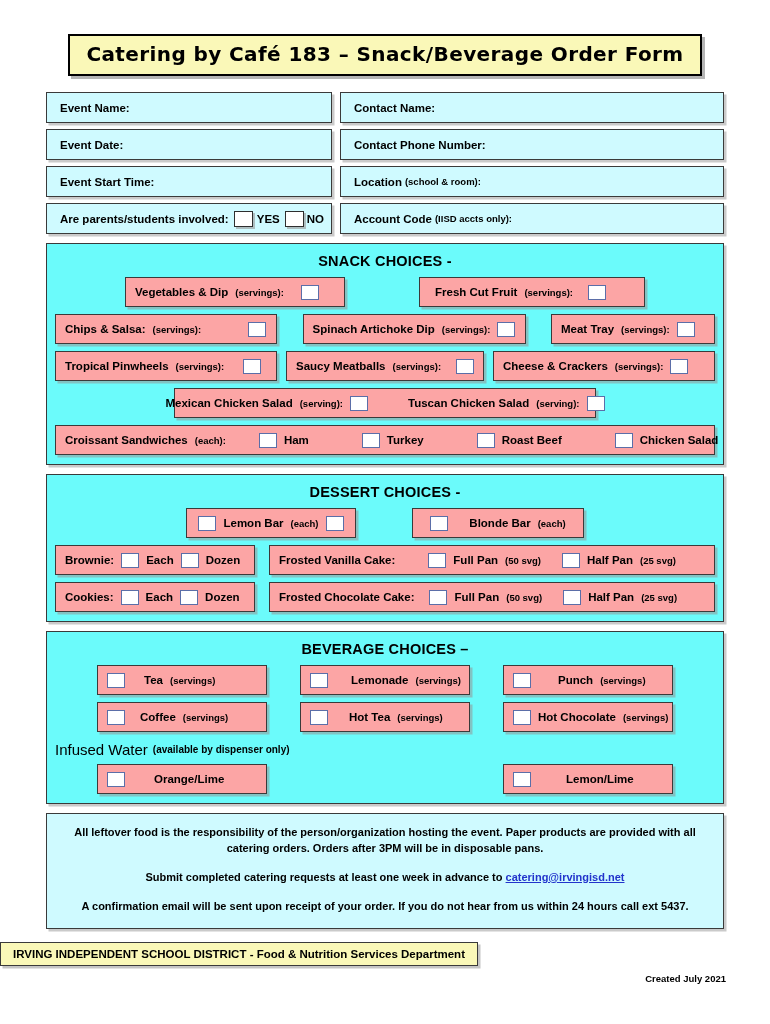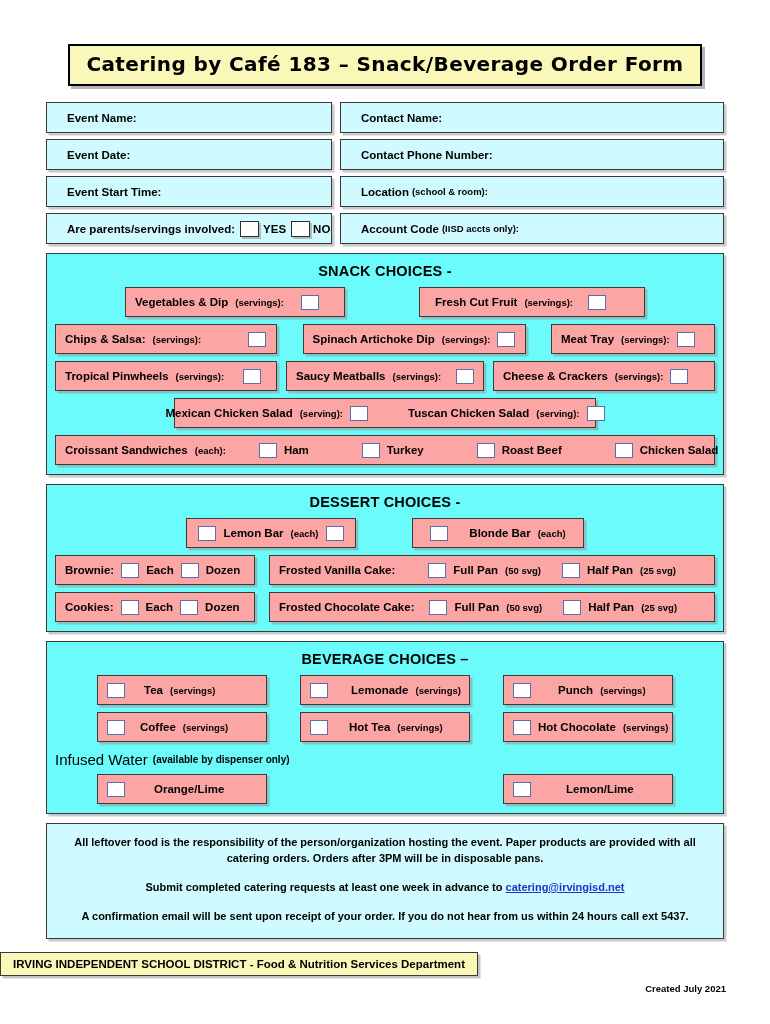--- a/index.html
+++ b/index.html
@@ -7,21 +7,21 @@
   body {
     width: 770px; height: 1024px;
     background: #ffffff;
     font-family: "Liberation Sans", sans-serif;
     color: #000000;
     overflow: hidden;
   }
   .page { position: relative; width: 770px; height: 1024px; padding: 0; }
 
   
-  .title-wrap { display:flex; justify-content:center; margin-top: 44px; }
+  .title-wrap { display:flex; justify-content:center; margin-top: 34px; }
   .title-box {
     background: #FAF8B8;
     border: 2px solid #000;
     box-shadow: 3px 3px 0 rgba(120,120,120,.55);
     padding: 6px 16px 8px 16px;
     font-family: "DejaVu Sans", sans-serif;
     font-weight: 700;
     font-size: 20px;
     letter-spacing: .4px;
     white-space: nowrap;
@@ -35,21 +35,21 @@
     grid-template-columns: 286px 1fr;
     gap: 6px 8px;
   }
   .info-cell {
     background: #CFFAFF;
     border: 1.6px solid #3a3a3a;
     box-shadow: 2.5px 2.5px 0 rgba(150,150,150,.5);
     height: 31px;
     display: flex;
     align-items: center;
-    padding-left: 20px;
+    padding-left: 13px;
     font-size: 11.5px;
     font-weight: 700;
     white-space: nowrap;
   }
   .note-sm { font-size: 9.5px; font-weight:700; margin-left:3px; }
 
   
   .cb {
     display:inline-block;
     width: 18px; height: 15px;
@@ -165,21 +165,21 @@
 
     <div class="info-cell">
       <span>Event Start Time:</span>
     </div>
     <div class="info-cell">
       <span>Location</span>
       <span class="note-sm">(school &amp; room):</span>
     </div>
 
     <div class="info-cell">
-      <span>Are parents/servings involved:</span>
+      <span>Are parents/students involved:</span>
       <span class="cb-dark" style="margin-left:5px"></span>
       <span style="margin-left:4px">YES</span>
       <span class="cb-dark" style="margin-left:5px"></span>
       <span style="margin-left:3px">NO</span>
     </div>
     <div class="info-cell">
       <span>Account Code</span>
       <span class="note-sm">(IISD accts only):</span>
     </div>
   </div>

